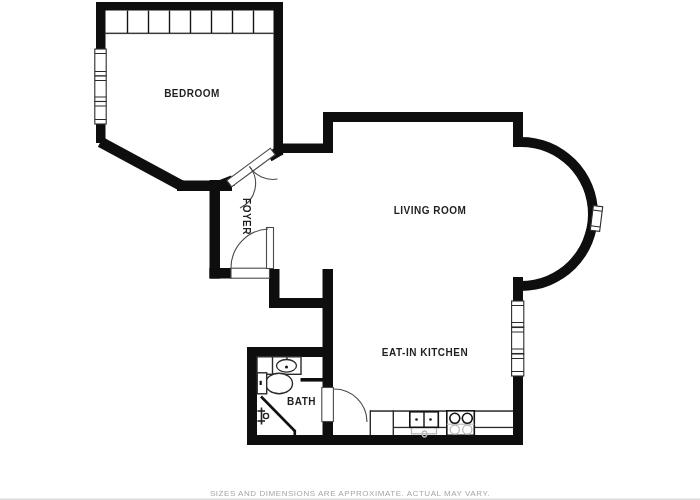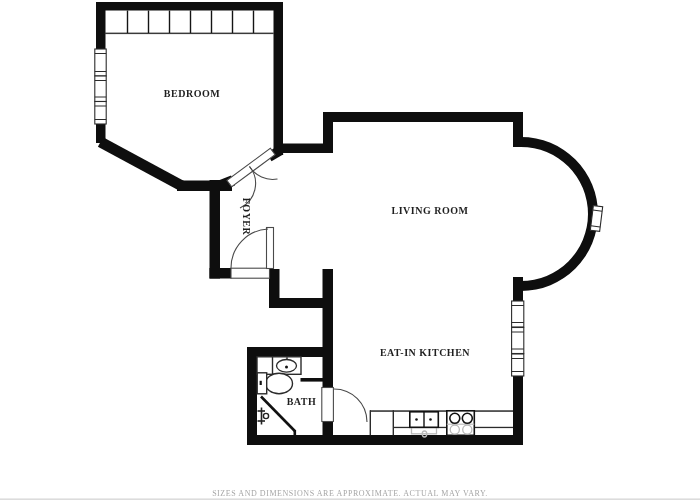--- a/index.html
+++ b/index.html
@@ -1,17 +1,17 @@
 <!DOCTYPE html>
 <html style="--background: #ffffff; --wall: #0e0e0e; --outline: #2b2b2b; --door-arc: #4a4a4a; --light-gray: #b9b9b9; --label: #1f1f1f; --disclaimer: #a6a6a6; --page-edge: #dcdcdc;"><head>
 <meta charset="utf-8">
 <style>
   html,body{margin:0;padding:0;background:#fff;}
   .stage{position:relative;width:700px;height:500px;background:var(--background,#fff);overflow:hidden;
-         font-family:Liberation Serif, serif;}
+         font-family:Liberation Sans, sans-serif;}
   svg{position:absolute;left:0;top:0;display:block;}
   .wall{fill:var(--wall,#0e0e0e);stroke:none;}
   .wall-line{stroke:var(--wall,#0e0e0e);fill:none;}
   .win{fill:#fff;stroke:var(--outline,#2b2b2b);stroke-width:1.1;}
   .win-tick{stroke:var(--outline,#2b2b2b);stroke-width:1;fill:none;}
   .door-leaf{fill:#fff;stroke:var(--door-arc,#4a4a4a);stroke-width:1.1;}
   .door-arc{fill:none;stroke:var(--door-arc,#4a4a4a);stroke-width:1.1;}
   .fixture{fill:#fff;stroke:var(--outline,#2b2b2b);stroke-width:1.4;}
   .fixture-bold{fill:#fff;stroke:#121212;stroke-width:1.6;}
   .fixture-light{fill:none;stroke:var(--light-gray,#b9b9b9);stroke-width:1.3;}

